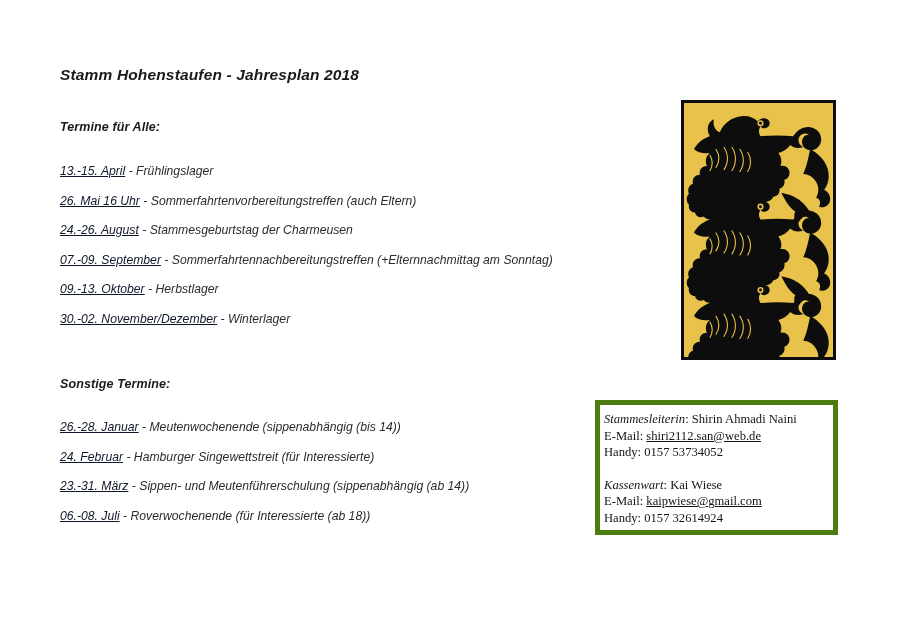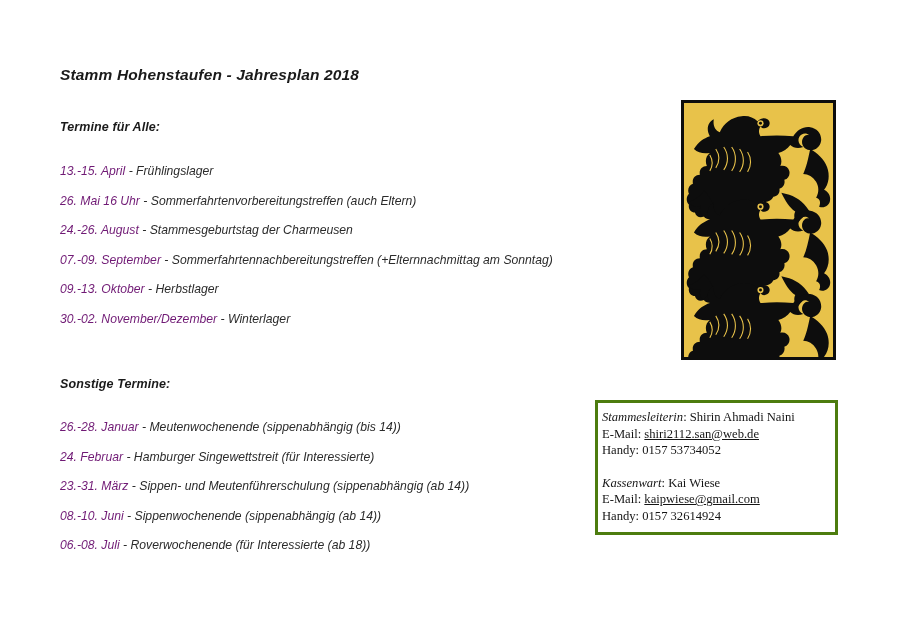--- a/index.html
+++ b/index.html
@@ -54,21 +54,22 @@
   #list-sonstige { top: 420px; }
 
   .event-row {
     height: 29.5px;
     font-size: 12.2px;
     font-style: italic;
     white-space: nowrap;
     line-height: 15px;
   }
   .event-date {
-    color: #701a75;
+    color: #0f172a;
+    text-decoration: underline;
   }
   .event-sep {
     color: #2b2b2b;
   }
   .event-desc {
     color: #2b2b2b;
   }
 
   
   #coat-of-arms {
@@ -89,21 +90,21 @@
   }
 
   
   #contact-box {
     position: absolute;
     left: 595px;
     top: 400px;
     width: 243px;
     height: 135px;
     box-sizing: border-box;
-    border: 3px solid #4d7c0f;
+    border: 5px solid #4d7c0f;
     background: #ffffff;
     padding: 6px 0 12px 4px;
     font-family: "Liberation Serif", serif;
     font-size: 12.6px;
     color: #151515;
     line-height: 16.5px;
   }
   .contact-line { white-space: nowrap; }
   .contact-role {
     font-style: italic;
@@ -148,23 +149,20 @@
 
   <div id="list-sonstige" class="event-list">
     <div class="event-row">
       <span class="event-date">26.-28. Januar</span><span class="event-sep"> - </span><span class="event-desc">Meutenwochenende (sippenabhängig (bis 14))</span>
     </div>
     <div class="event-row">
       <span class="event-date">24. Februar</span><span class="event-sep"> - </span><span class="event-desc">Hamburger Singewettstreit (für Interessierte)</span>
     </div>
     <div class="event-row">
       <span class="event-date">23.-31. März</span><span class="event-sep"> - </span><span class="event-desc">Sippen- und Meutenführerschulung (sippenabhängig (ab 14))</span>
-    </div>
-    <div class="event-row">
-      <span class="event-date">08.-10. Juni</span><span class="event-sep"> - </span><span class="event-desc">Sippenwochenende (sippenabhängig (ab 14))</span>
     </div>
     <div class="event-row">
       <span class="event-date">06.-08. Juli</span><span class="event-sep"> - </span><span class="event-desc">Roverwochenende (für Interessierte (ab 18))</span>
     </div>
   </div>
 
   <div id="coat-of-arms">
     <svg viewBox="0 0 150 255" xmlns="http://www.w3.org/2000/svg" aria-hidden="true">
       <defs>
         <g id="lion">

